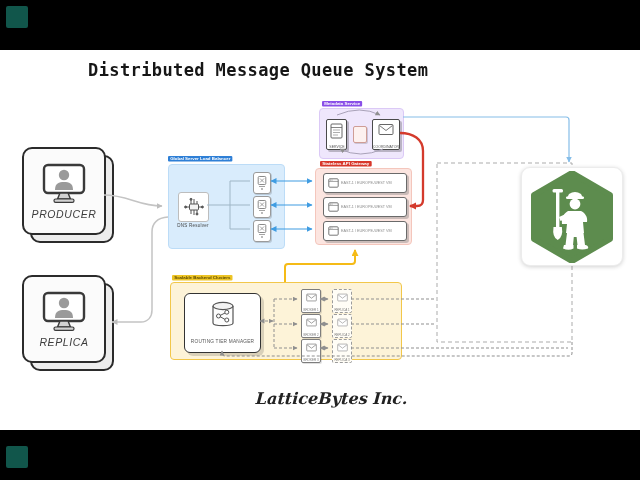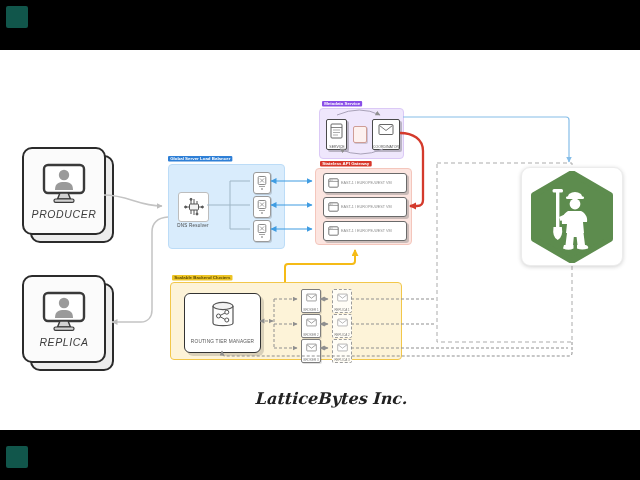--- a/index.html
+++ b/index.html
@@ -93,20 +93,21 @@
 </head>
 <body>
 
 <div id="frame">
 
   <div class="bar" id="bar-top"></div>
   <div class="bar" id="bar-bottom"></div>
   <div class="corner-sq" id="sq-top"></div>
   <div class="corner-sq" id="sq-bottom"></div>
 
+  <div id="title">Distributed Message Queue System</div>
 
   <svg id="wires" width="640" height="480" viewBox="0 0 640 480">
     <defs>
       <marker id="aG" markerWidth="7" markerHeight="7" refX="5.5" refY="3" orient="auto" markerUnits="userSpaceOnUse">
           <path d="M0,0L6,3L0,6Z" fill="#bdbdbd"></path>
         </marker>
       <marker id="aB" markerWidth="7" markerHeight="7" refX="5.5" refY="3" orient="auto" markerUnits="userSpaceOnUse">
           <path d="M0,0L6,3L0,6Z" fill="#3f9ce2"></path>
         </marker>
       <marker id="aBs" markerWidth="7" markerHeight="7" refX="5.5" refY="3" orient="auto-start-reverse" markerUnits="userSpaceOnUse">

